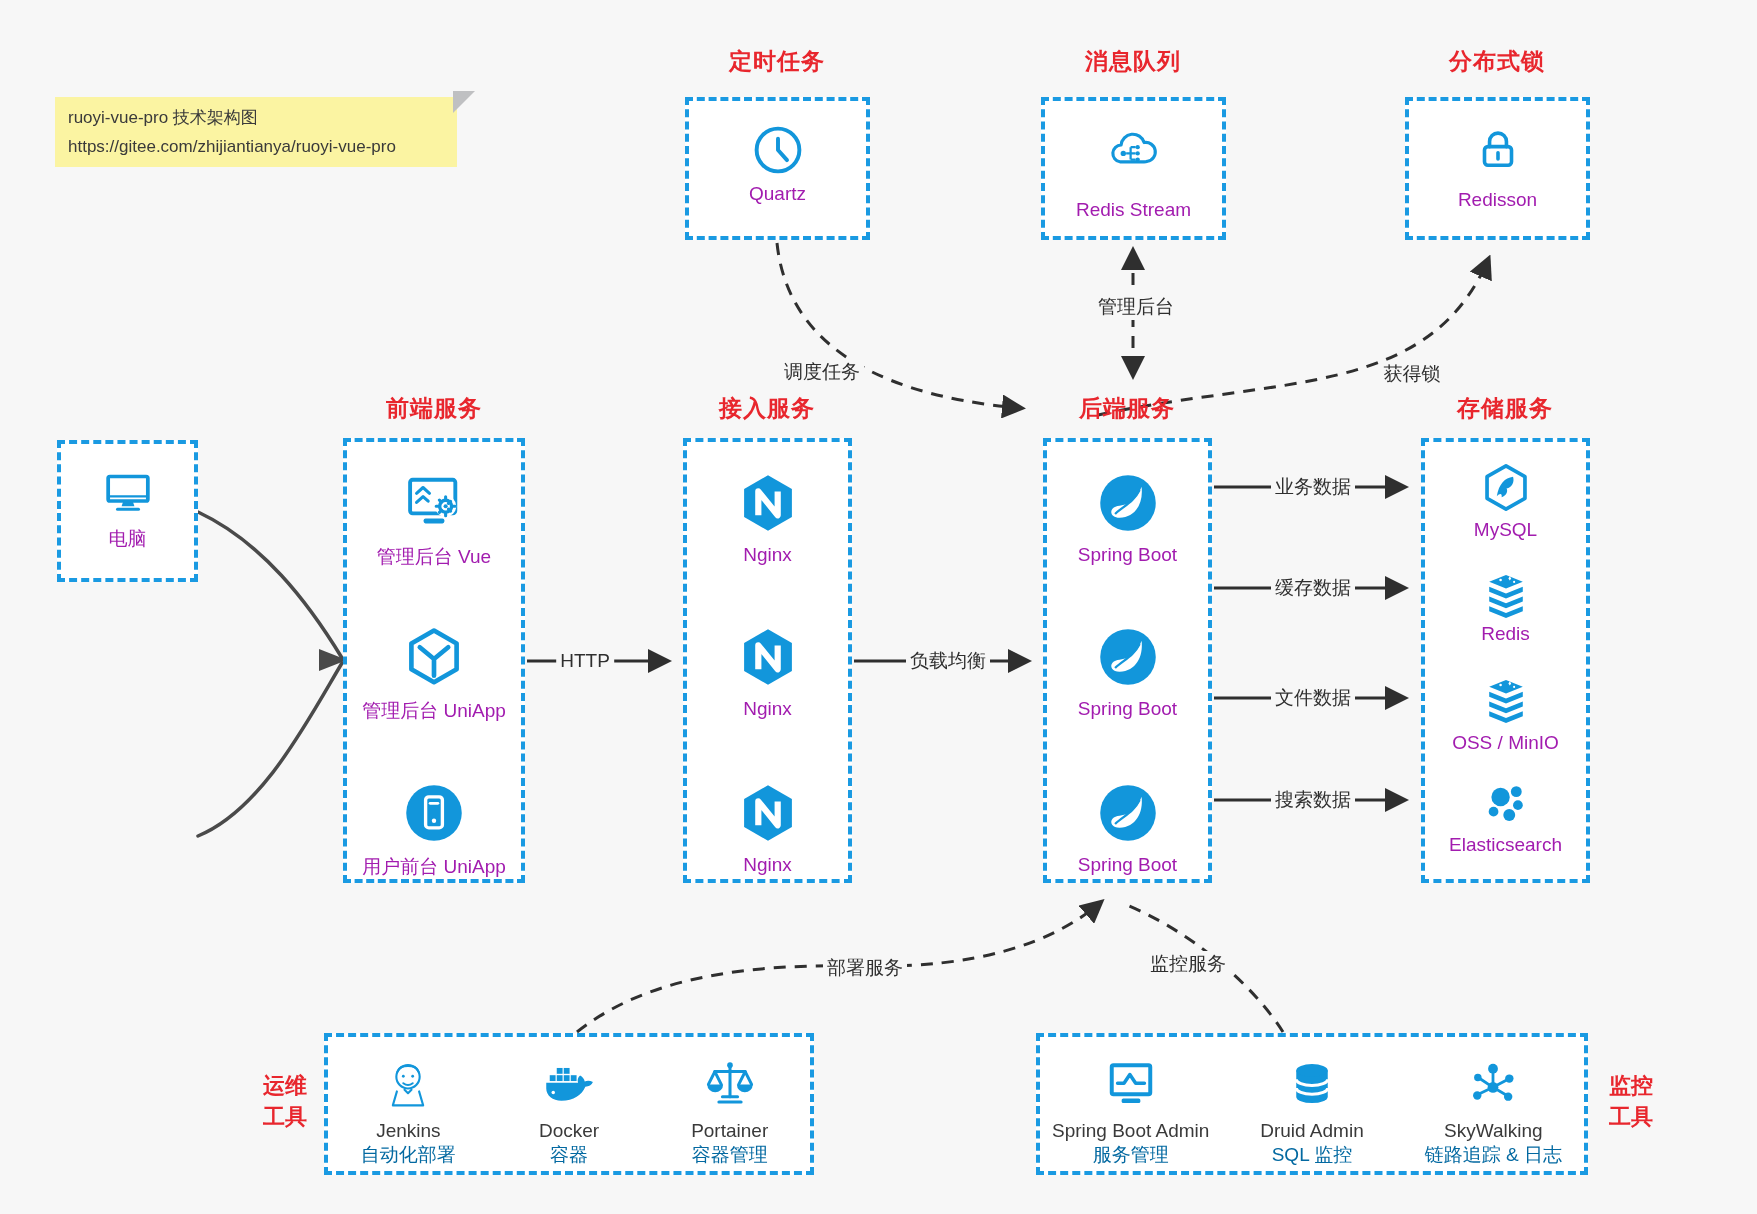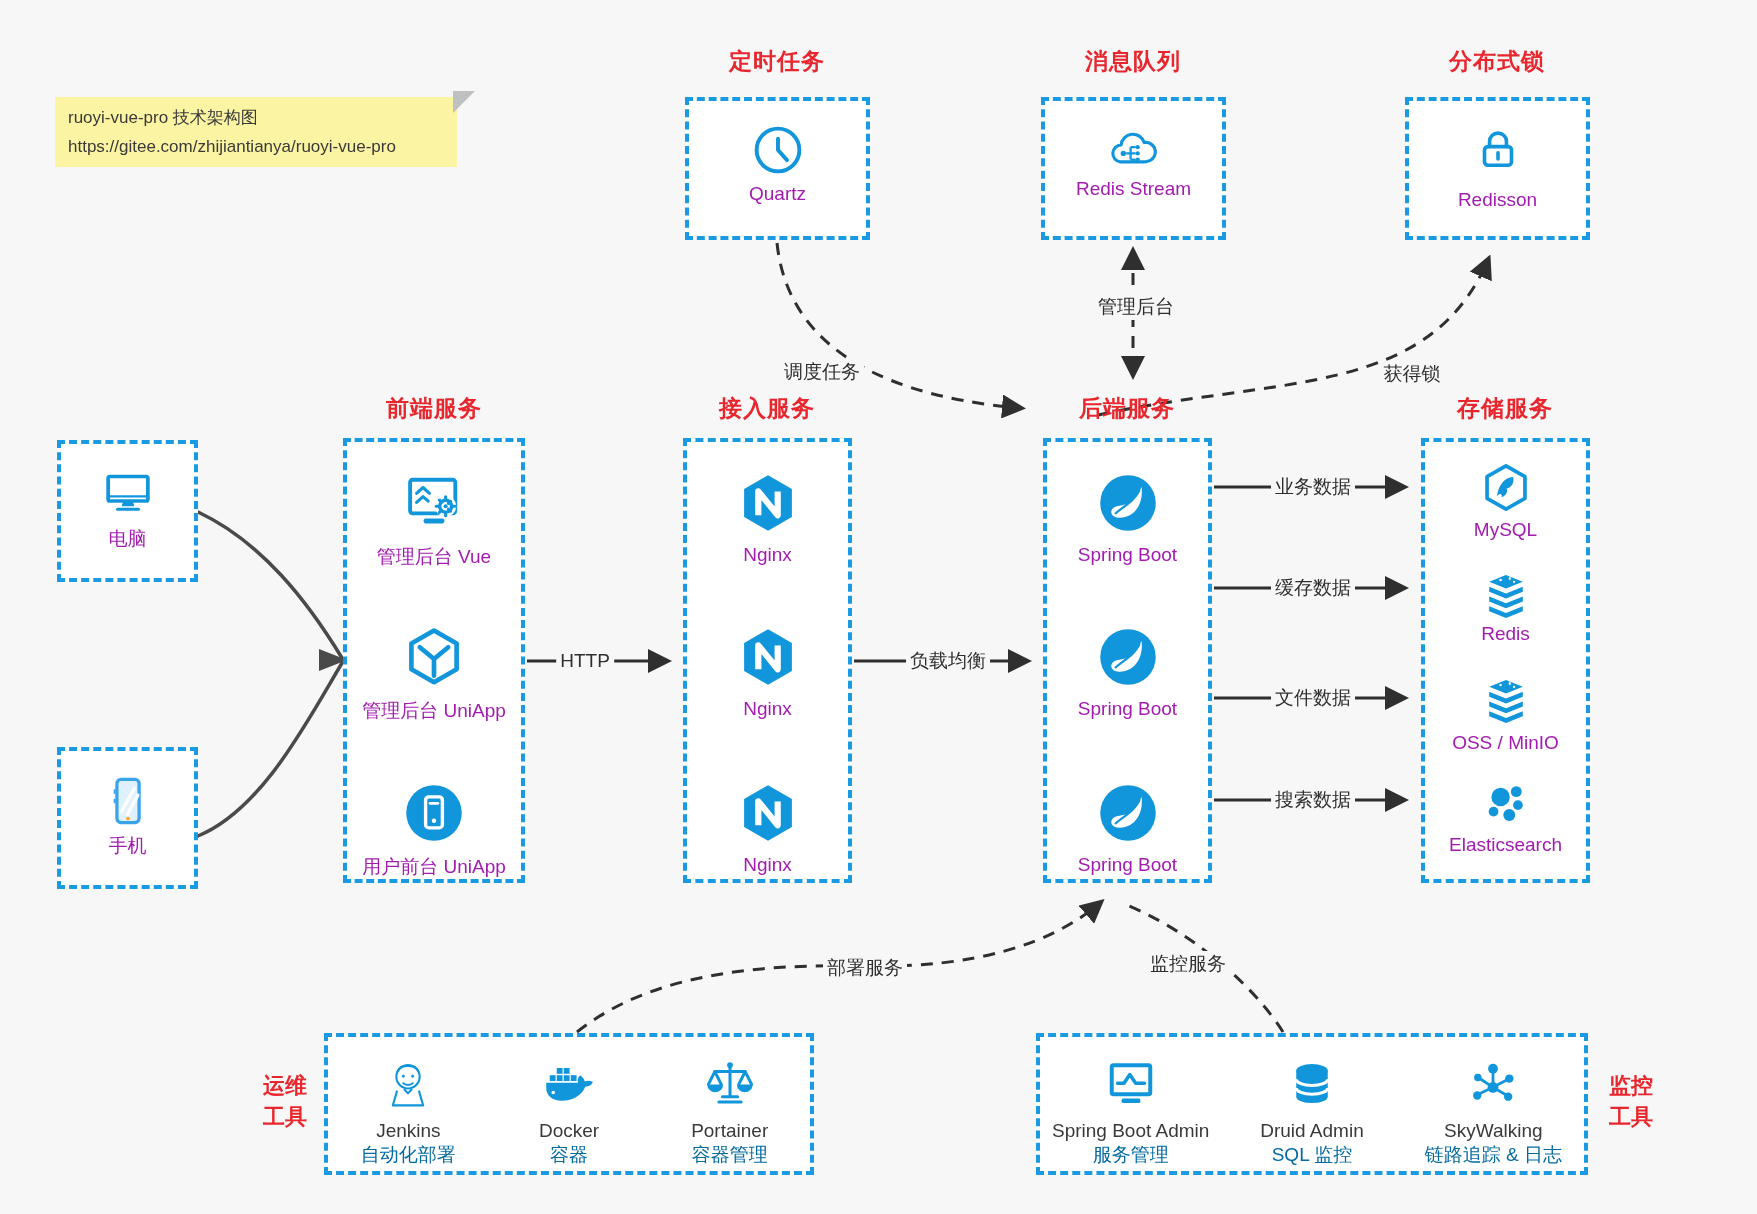--- a/index.html
+++ b/index.html
@@ -228,46 +228,38 @@
             <use href="#sym-clock"></use>
           </svg></span>
     <div class="nlabel" style="margin-top:6px">Quartz</div>
   </div>
 </div>
 <div class="box" style="left:1041px;top:97px;width:185px;height:143px">
   <div class="node" style="top:22px">
     <span class="ic"><svg width="54" height="54">
             <use href="#sym-cloudq"></use>
           </svg></span>
-    <div class="nlabel" style="margin-top:1px">Redis Stream</div>
+    <div class="nlabel" style="margin-top:22px">Redis Stream</div>
   </div>
 </div>
 <div class="box" style="left:1405px;top:97px;width:185px;height:143px">
   <div class="node" style="top:22px">
     <span class="ic"><svg width="54" height="54">
             <use href="#sym-lock"></use>
           </svg></span>
     <div class="nlabel" style="margin-top:12px">Redisson</div>
   </div>
 </div>
 
 <div class="box" style="left:57px;top:440px;width:141px;height:142px">
   <div class="node" style="top:22px">
     <span class="ic"><svg width="56" height="56">
             <use href="#sym-desktop"></use>
           </svg></span>
     <div class="nlabel" style="margin-top:4px">电脑</div>
-  </div>
-</div>
-<div class="box" style="left:57px;top:747px;width:141px;height:142px">
-  <div class="node" style="top:22px">
-    <span class="ic"><svg width="56" height="56">
-            <use href="#sym-phone"></use>
-          </svg></span>
-    <div class="nlabel" style="margin-top:4px">手机</div>
   </div>
 </div>
 
 <div class="box" style="left:343px;top:438px;width:182px;height:445px">
   <div class="node" style="top:30px">
     <span class="ic"><svg width="62" height="62">
             <use href="#sym-vueadmin"></use>
           </svg></span>
     <div class="nlabel">管理后台 Vue</div>
   </div>

